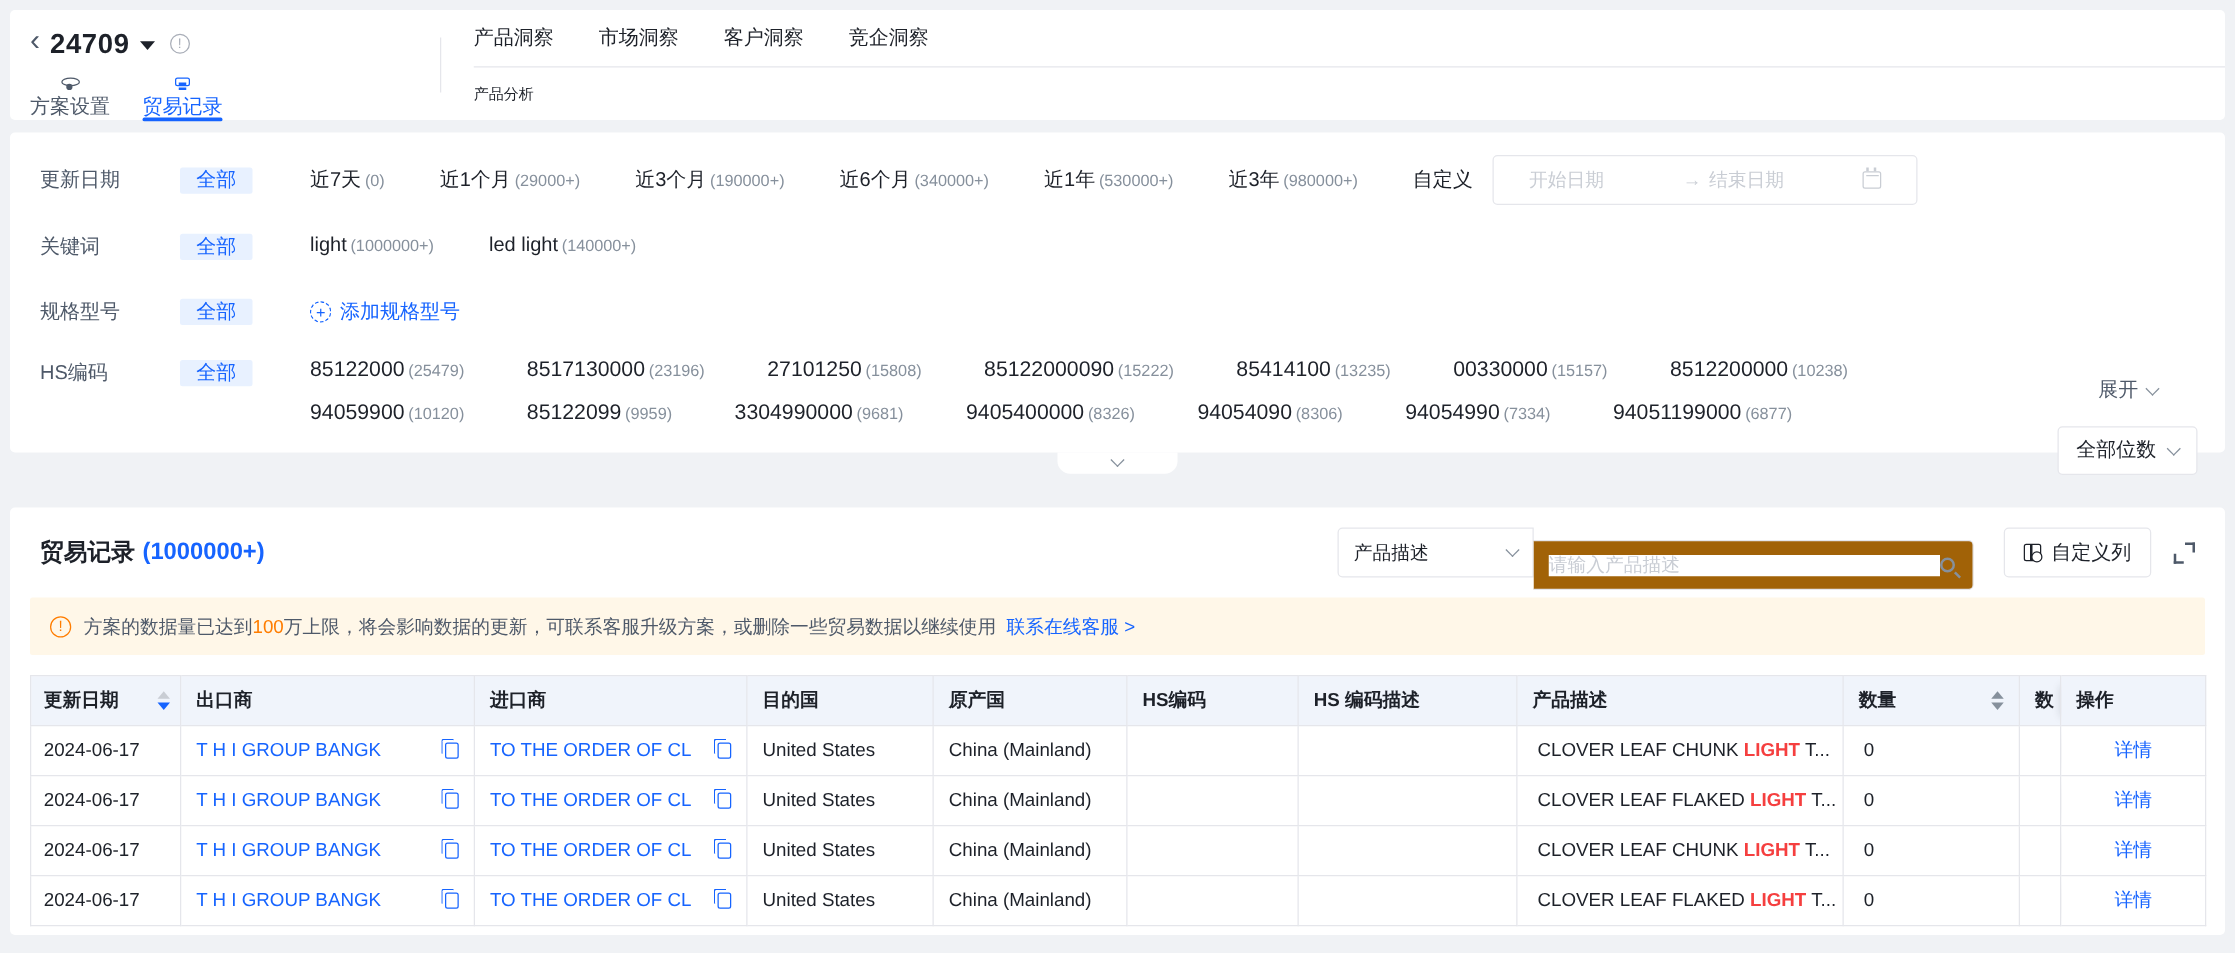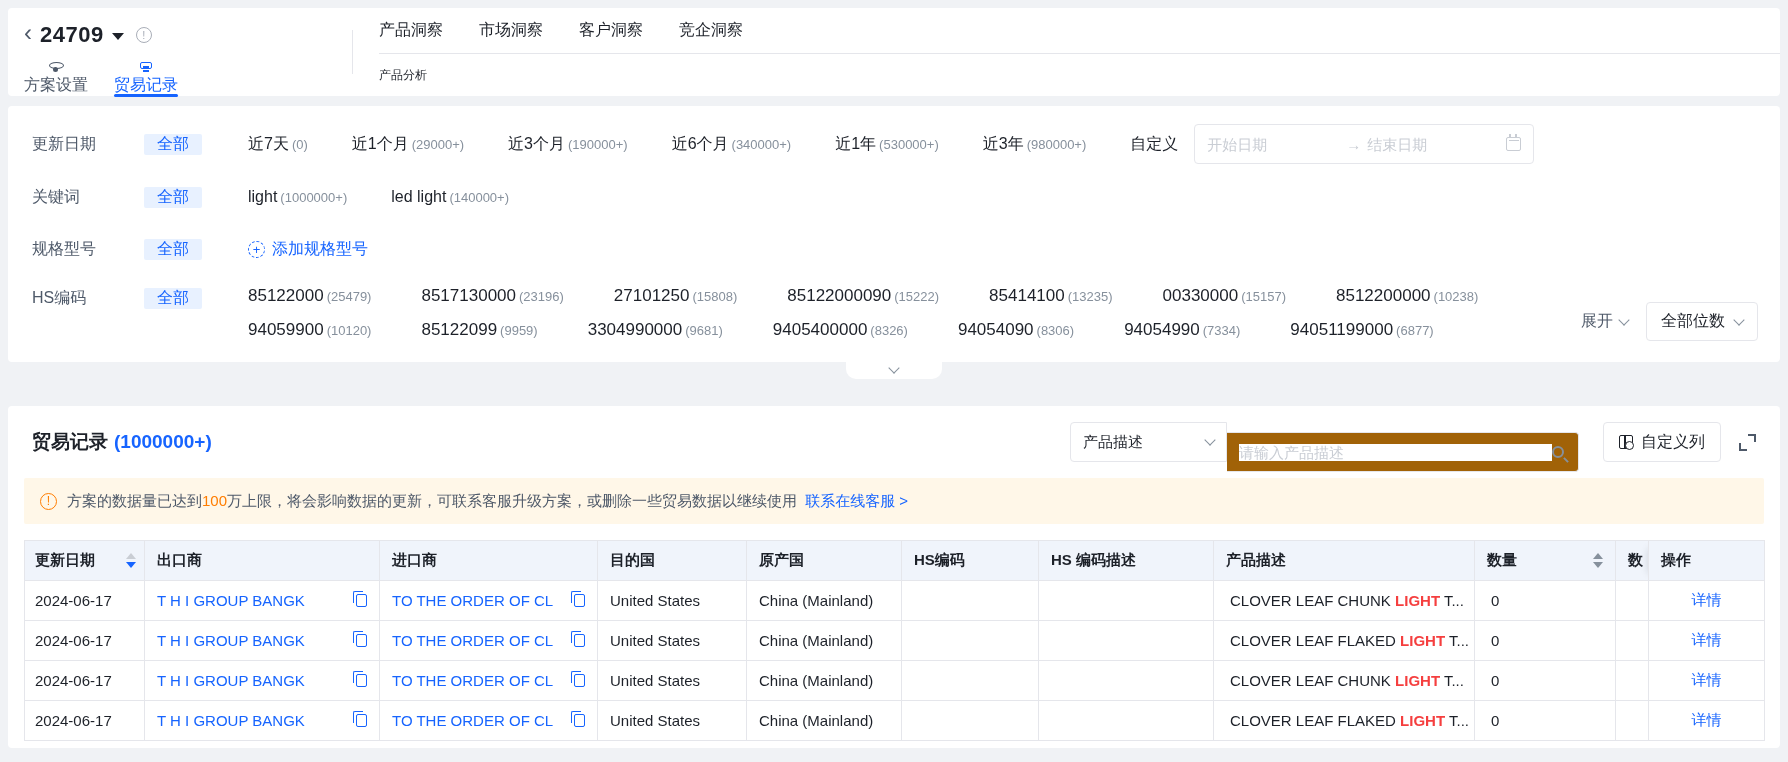--- a/index.html
+++ b/index.html
@@ -38,33 +38,33 @@
   .filter-card { margin:10px 8px 0; padding:18px 24px 8px; position:relative; }
   .f-row { display:flex; align-items:center; margin-bottom:14px; min-height:38px; }
   .f-row.align-top { align-items:flex-start; }
   .f-label { width:112px; flex:none; color:#4e5969; font-size:16px; }
   .align-top .f-label, .align-top .chip-all { margin-top:6px; }
   .chip-all { background:#e8f1ff; color:#1664ff; font-size:16px; padding:0 13px; border-radius:2px; margin-right:46px; flex:none; cursor:pointer; }
   .f-options { display:flex; align-items:baseline; column-gap:44px; flex-wrap:wrap; }
   .f-opt { cursor:pointer; white-space:nowrap; font-size:16px; color:#1d2129; }
   .f-count { color:#86909c; font-size:13px; margin-left:3px; }
   .custom-label { font-size:16px; margin:0 16px 0 44px; cursor:pointer; white-space:nowrap; }
-  .date-range { display:flex; align-items:center; border:1px solid #e5e6eb; border-radius:4px; width:340px; height:40px; padding:0 12px; gap:6px; background:#fff; }
+  .date-range { display:flex; align-items:center; border:1px solid #e5e6eb; border-radius:4px; width:340px; height:40px; padding:0 28px; gap:6px; background:#fff; }
   .date-range input { border:none; outline:none; flex:1; min-width:0; font-size:15px; color:#1d2129; font-family:inherit; }
   .date-range input::placeholder { color:#c9cdd4; }
   .dr-arrow { color:#c9cdd4; font-size:15px; }
   .cal-ic { width:15px; height:14px; border:1.5px solid #c9cdd4; border-radius:2px; position:relative; flex:none; }
   .cal-ic::before { content:""; position:absolute; left:1.5px; top:1.5px; right:1.5px; height:1.5px; background:#c9cdd4; }
   .cal-ic::after { content:""; position:absolute; top:-4px; left:2px; width:1.5px; height:3px; background:#c9cdd4; box-shadow:6px 0 0 #c9cdd4; }
   .add-spec { display:flex; align-items:center; gap:7px; color:#1664ff; font-size:16px; cursor:pointer; }
   .plus-dashed { width:17px; height:17px; border:1px dashed #1664ff; border-radius:50%; display:flex; align-items:center; justify-content:center; font-size:13px; color:#1664ff; }
   .hs-options { display:flex; flex-wrap:wrap; column-gap:50px; row-gap:14px; width:1330px; align-items:baseline; margin-top:4px; }
   .hs-opt { cursor:pointer; white-space:nowrap; }
   .hs-code { font-size:17px; color:#1d2129; }
-  .hs-right { position:absolute; right:22px; top:196px; display:flex; align-items:center; gap:18px; }
+  .hs-right { position:absolute; right:22px; top:196px; display:flex; align-items:center; gap:18px;flex-direction:column; }
   .expand-toggle { display:flex; align-items:center; gap:7px; color:#4e5969; font-size:16px; cursor:pointer; }
   .chev { width:8px; height:8px; border-right:1.5px solid #86909c; border-bottom:1.5px solid #86909c; transform:rotate(45deg); margin-top:-4px; }
   .digits-select { display:flex; align-items:center; gap:10px; border:1px solid #e5e6eb; border-radius:4px; padding:8px 14px; font-size:16px; color:#1d2129; cursor:pointer; background:#fff; }
   .collapse-notch { position:absolute; left:50%; transform:translateX(-50%); bottom:-17px; width:96px; height:17px; background:#fff; border-radius:0 0 10px 10px; display:flex; align-items:flex-start; justify-content:center; cursor:pointer; }
   .collapse-notch .chev { margin-top:2px; }
 
   
   .trade-card { margin:44px 8px 0; padding:14px 16px 0; height:342px; overflow:hidden; position:relative; }
   .trade-head { display:flex; align-items:center; height:44px; padding:0 8px; }
   .trade-title { font-size:19px; font-weight:bold; }

